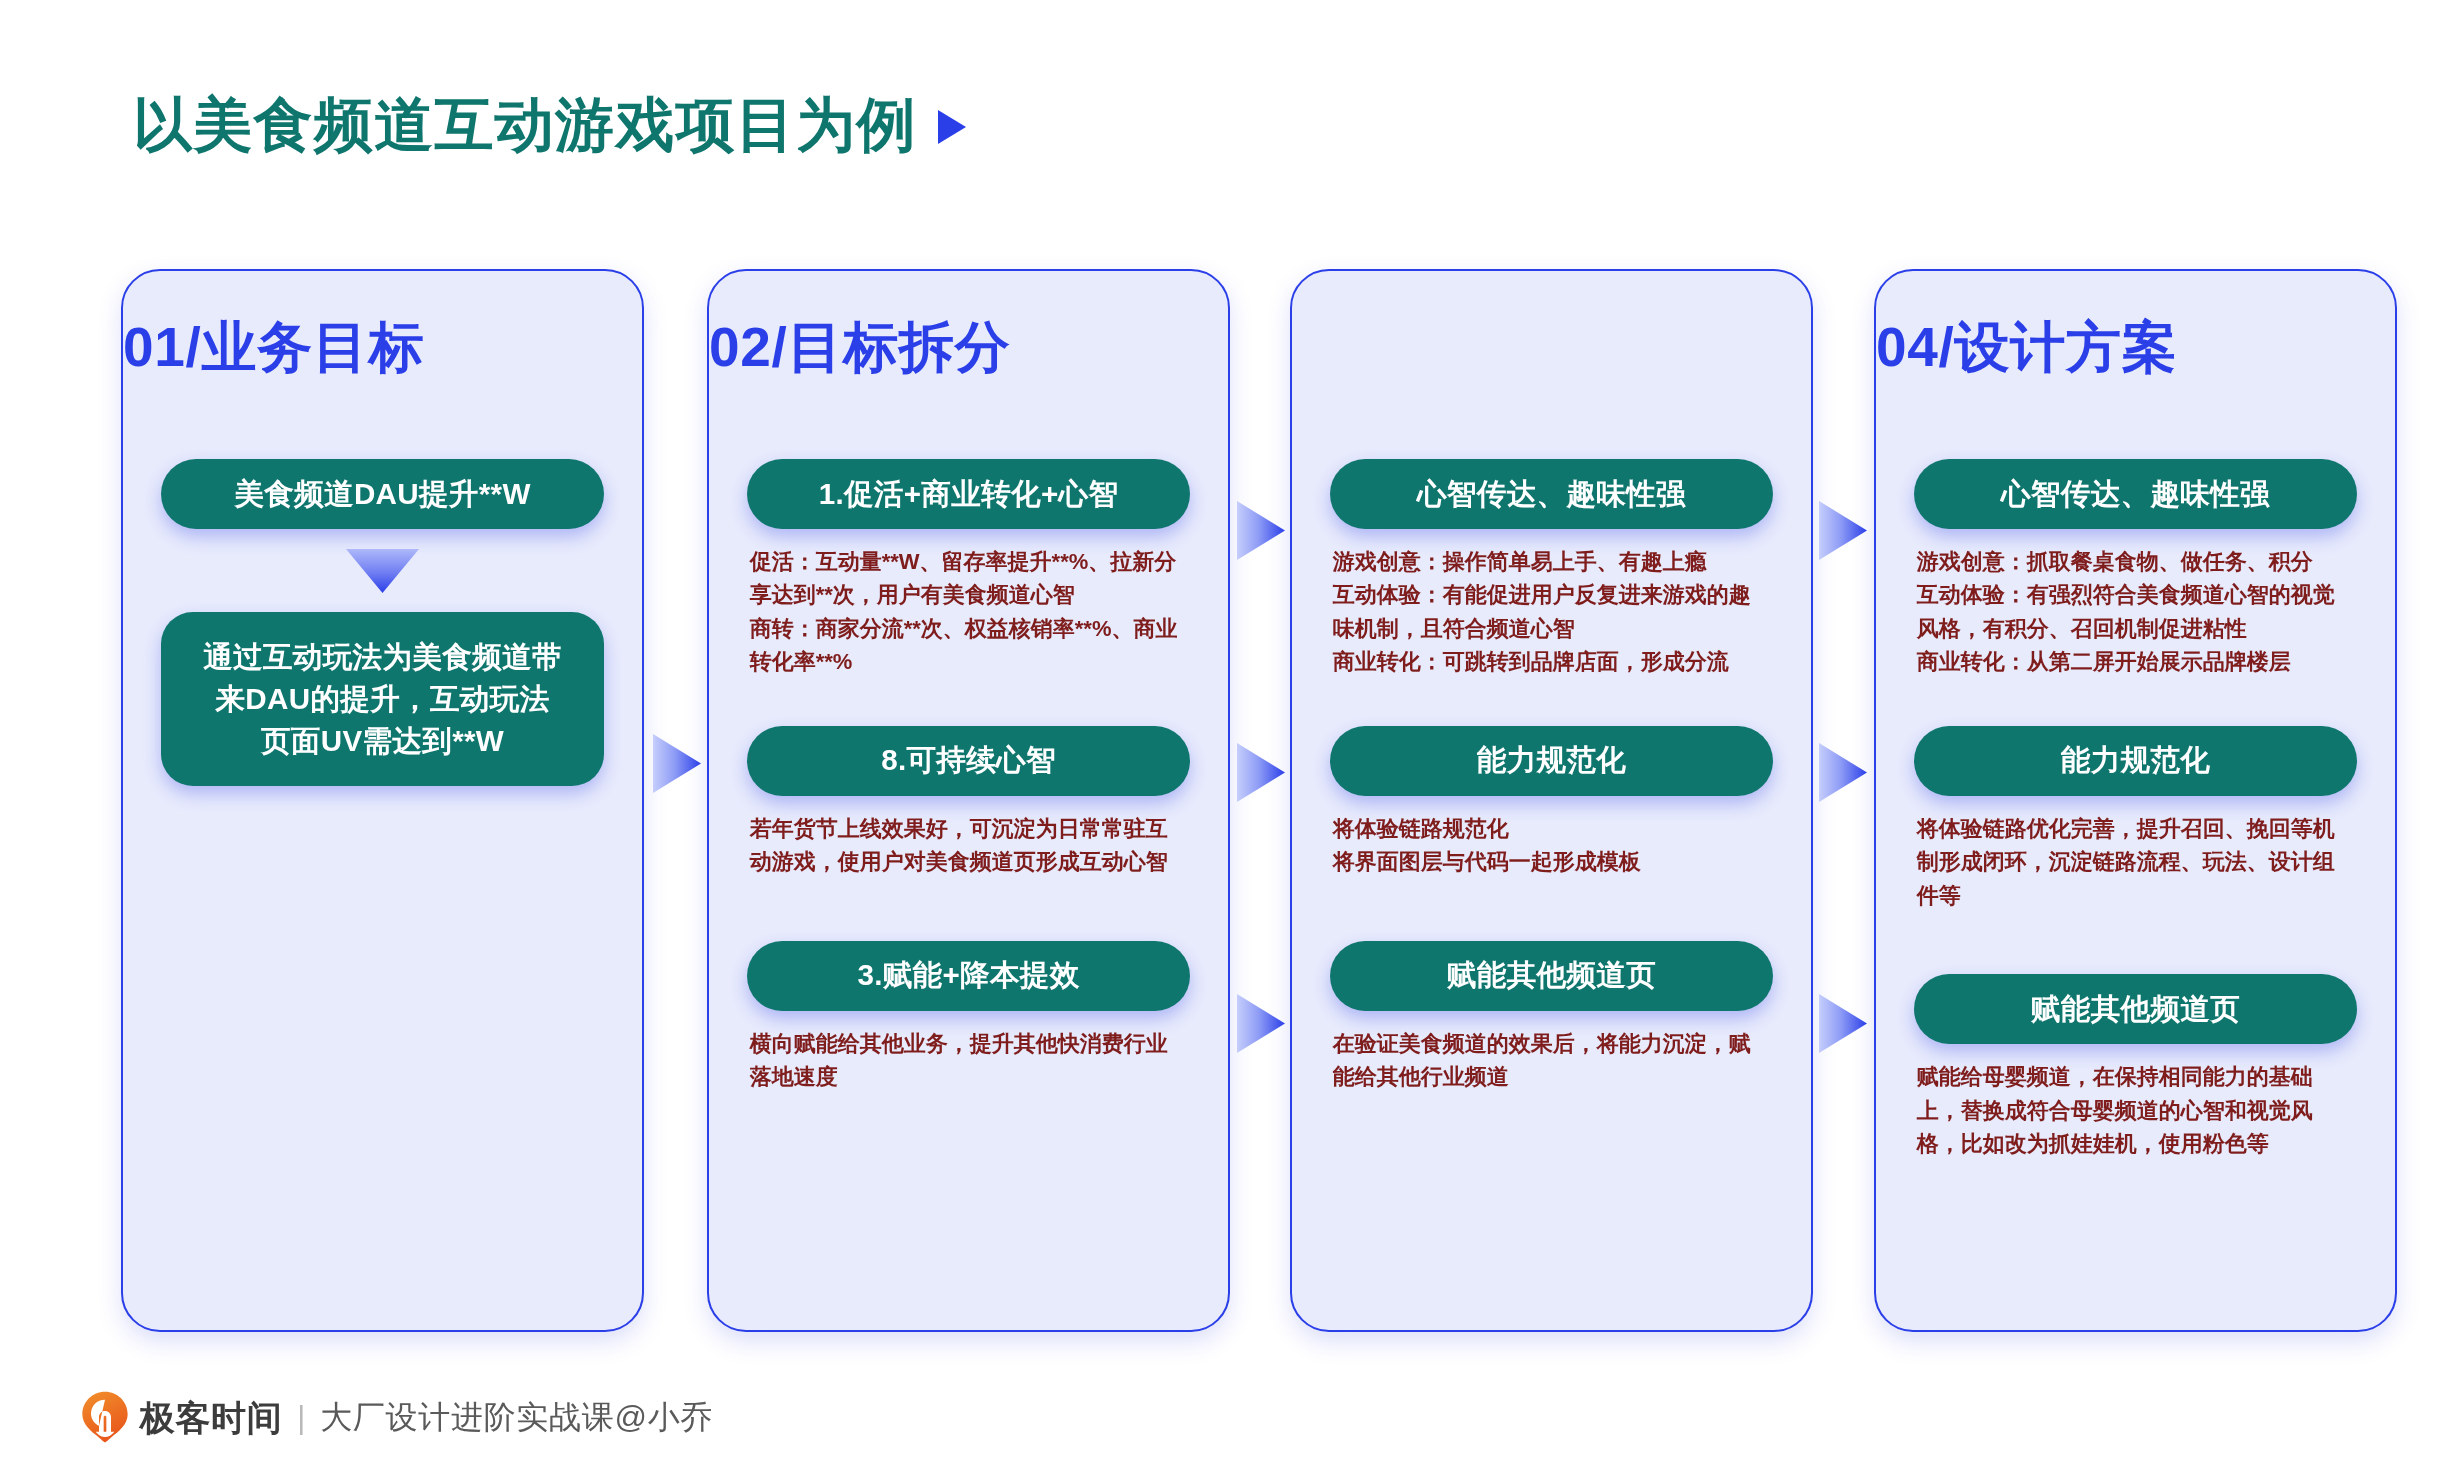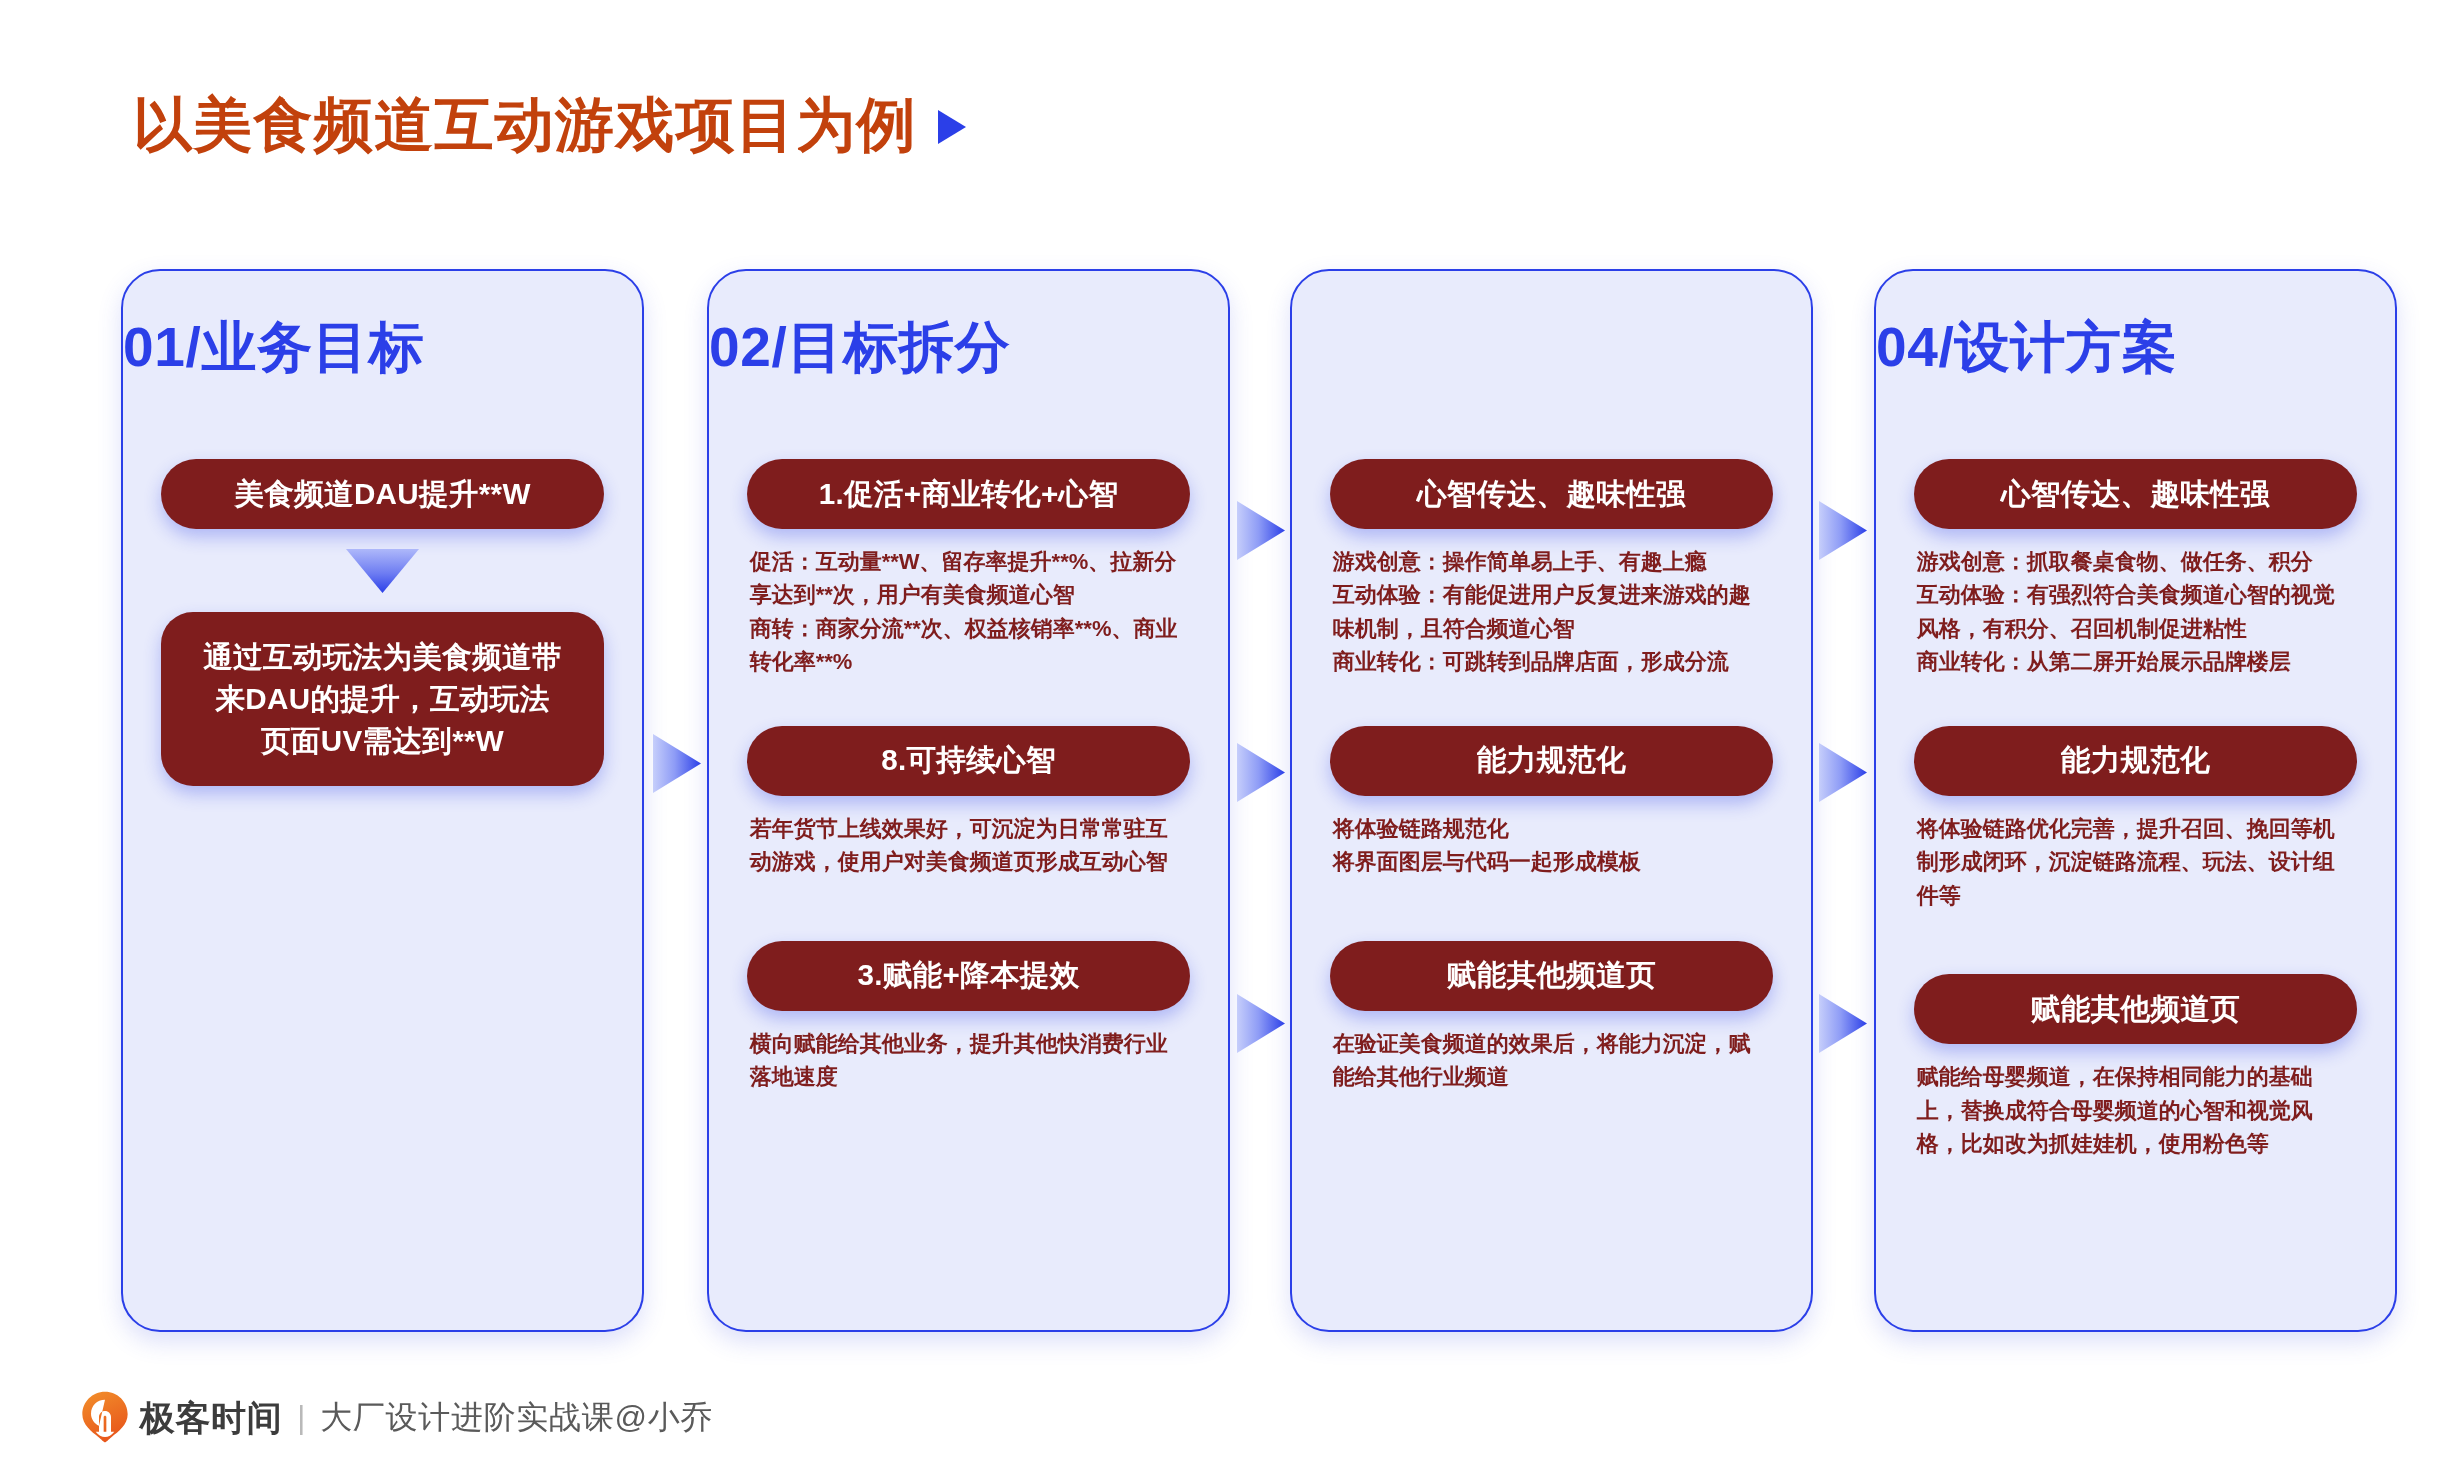--- a/index.html
+++ b/index.html
@@ -7,21 +7,21 @@
     width:2462px;height:1481px;
     background:#ffffff;
     font-family:"Liberation Sans","DejaVu Sans",sans-serif;
     overflow:hidden;
     position:relative;
   }
   
   .slide-title{
     position:absolute;left:133px;top:86px;
     font-size:59px;font-weight:bold;
-    color:#c2410c;letter-spacing:1.3px;
+    color:#0f766e;letter-spacing:1.3px;
     white-space:nowrap;
     display:flex;align-items:center;gap:17.5px;
   }
   .title-play{
     width:0;height:0;
     border-left:28px solid #2B3FE8;
     border-top:17.5px solid transparent;
     border-bottom:17.5px solid transparent;
     margin-left:4px;margin-top:2.7px;
   }
@@ -52,21 +52,21 @@
     color:#2B3FE8;letter-spacing:0.7px;
     white-space:nowrap;
   }
 
   
   .card-body{
     position:absolute;left:38px;right:38px;top:188px;
   }
 
   .pill{
-    background:#7f1d1d;
+    background:#0f766e;
     border-radius:40px;
     height:70px;
     display:flex;align-items:center;justify-content:center;
     color:#ffffff;
     font-size:29.6px;font-weight:bold;
     letter-spacing:0.3px;
     box-shadow:0 8px 17.5px rgba(43,63,232,0.30);
     white-space:nowrap;
     margin-bottom:16px;
   }

